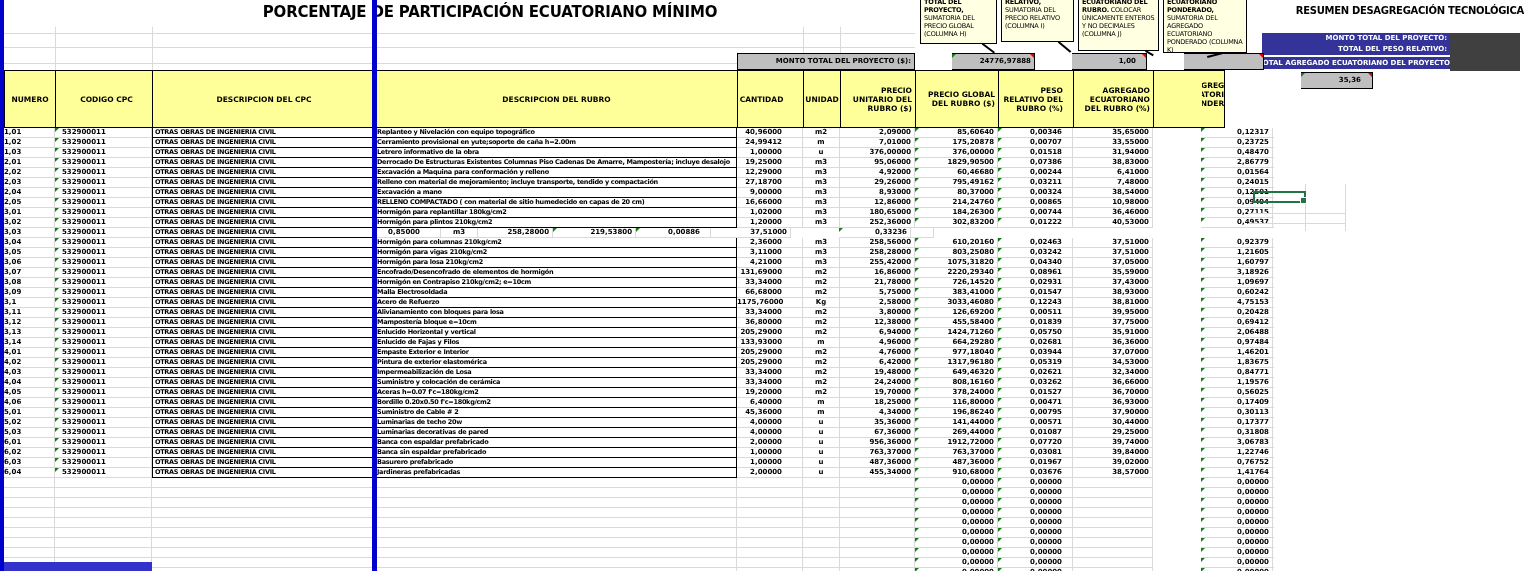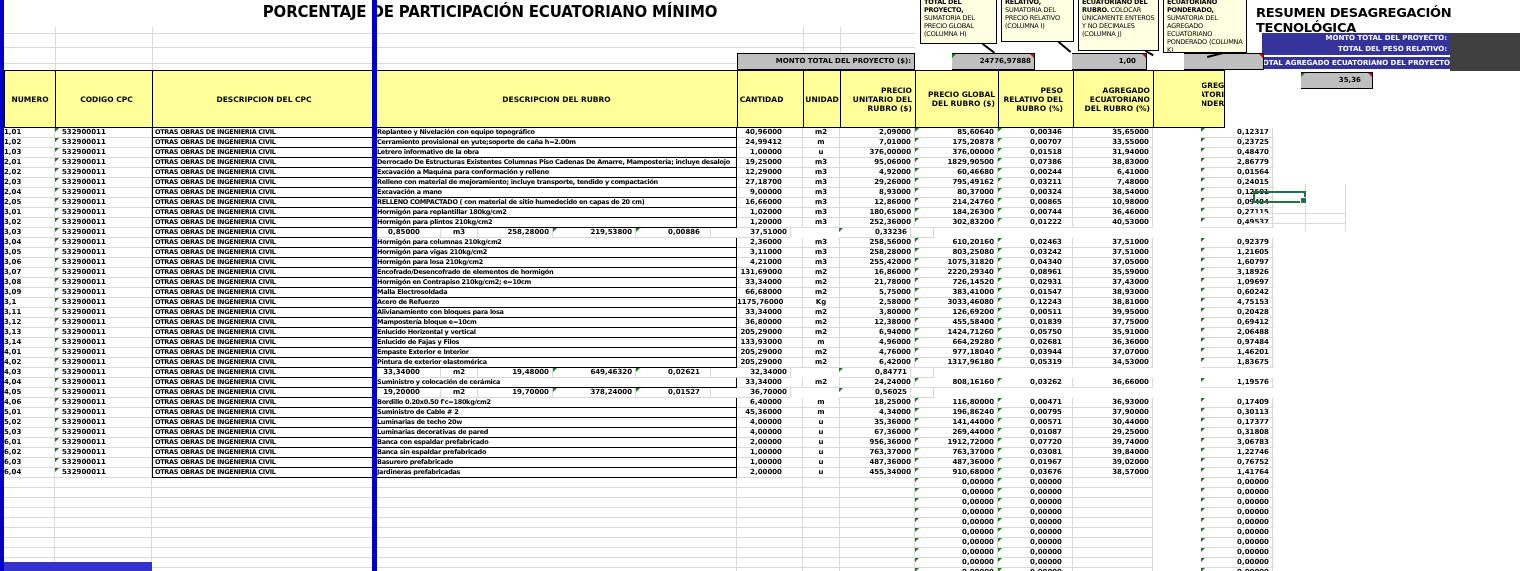--- a/index.html
+++ b/index.html
@@ -2,21 +2,21 @@
 <html><head>
 <meta charset="utf-8">
 <style>
   html,body{margin:0;padding:0;background:#fff;}
   #sheet{position:relative;width:1524px;height:571px;background:#fff;overflow:hidden;
          font-family:"DejaVu Sans",sans-serif;color:#000;}
   .abs{position:absolute;}
   .gl{position:absolute;background:#d9d9d9;}
   
   #title{left:160px;top:3px;width:660px;text-align:center;font-size:15px;font-weight:bold;letter-spacing:-0.2px;}
-  #sumtitle{left:1256px;top:5px;width:268px;text-align:left;font-size:13px;font-weight:bold;letter-spacing:-0.3px;}
+  #sumtitle{left:1256px;top:5px;width:268px;text-align:right;font-size:10px;font-weight:bold;letter-spacing:-0.3px;}
   
   #edgeline{left:0;top:0;width:4px;height:571px;background:#0000cc;z-index:60;}
   #freezeline{left:372px;top:0;width:5px;height:571px;background:#0000cc;z-index:60;}
   #bottombar{left:0;top:562px;width:152px;height:9px;background:#3333cc;z-index:55;}
   
   #totals{left:737px;top:53px;height:31px;display:flex;z-index:10;gap:37px;}
   .t{box-sizing:border-box;height:17px;background:#bfbfbf;border:1px solid #000;border-left:none;
      font-size:7px;font-weight:bold;line-height:15px;position:relative;white-space:nowrap;overflow:hidden;}
   .t:first-child{border-left:1px solid #000;}
   .t-label{width:178px;text-align:right;padding-right:3px;}
@@ -464,20 +464,21 @@
         <div class="cell c7 tg">1317,96180</div>
         <div class="cell c8 tg">0,05319</div>
         <div class="cell c9">34,53000</div>
         <div class="cell c10 tg">1,83675</div>
         <div class="cell ghost"></div>
       </div>
       <div class="r">
         <div class="cell c0">4,03</div>
         <div class="cell c1 tg">532900011</div>
         <div class="cell c2 cbox">OTRAS OBRAS DE INGENIERIA CIVIL</div>
+        <div class="cell c3 cbox">Impermeabilización de Losa</div>
         <div class="cell c4">33,34000</div>
         <div class="cell c5">m2</div>
         <div class="cell c6">19,48000</div>
         <div class="cell c7 tg">649,46320</div>
         <div class="cell c8 tg">0,02621</div>
         <div class="cell c9">32,34000</div>
         <div class="cell c10 tg">0,84771</div>
         <div class="cell ghost"></div>
       </div>
       <div class="r">
@@ -491,20 +492,21 @@
         <div class="cell c7 tg">808,16160</div>
         <div class="cell c8 tg">0,03262</div>
         <div class="cell c9">36,66000</div>
         <div class="cell c10 tg">1,19576</div>
         <div class="cell ghost"></div>
       </div>
       <div class="r">
         <div class="cell c0">4,05</div>
         <div class="cell c1 tg">532900011</div>
         <div class="cell c2 cbox">OTRAS OBRAS DE INGENIERIA CIVIL</div>
+        <div class="cell c3 cbox">Aceras h=0.07 f'c=180kg/cm2</div>
         <div class="cell c4">19,20000</div>
         <div class="cell c5">m2</div>
         <div class="cell c6">19,70000</div>
         <div class="cell c7 tg">378,24000</div>
         <div class="cell c8 tg">0,01527</div>
         <div class="cell c9">36,70000</div>
         <div class="cell c10 tg">0,56025</div>
         <div class="cell ghost"></div>
       </div>
       <div class="r">

